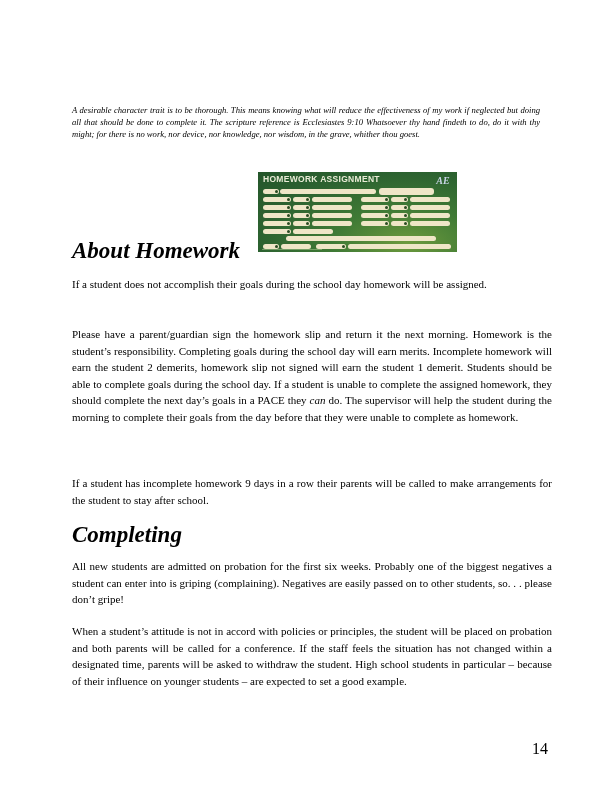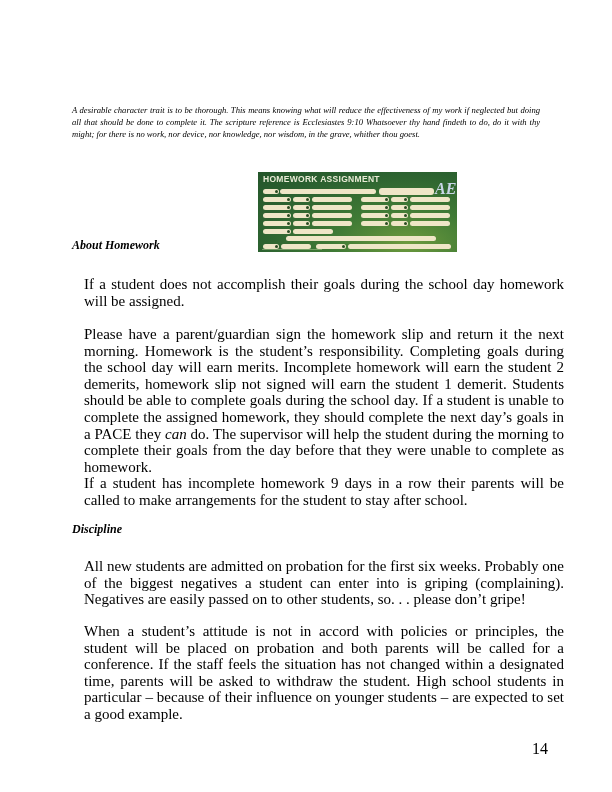--- a/index.html
+++ b/index.html
@@ -5,30 +5,30 @@
     html, body { margin: 0; padding: 0; background: #ffffff; }
     body { width: 612px; height: 792px; position: relative; overflow: hidden;
            font-family: "Liberation Serif", serif; color: #000; }
     .quote { position: absolute; left: 72px; top: 104px; width: 468px;
              font-size: 8.6px; line-height: 12px; font-style: italic; text-align: justify; font-family: Liberation Serif, serif; }
     .hw-image { position: absolute; left: 258px; top: 172px; width: 199px; height: 80px;
                 background: radial-gradient(ellipse at 75% 90%, #6d9a3d 0%, #3f7a35 35%, #2c6230 70%, #24552a 100%);
                 overflow: hidden; }
     .hw-title { position: absolute; left: 5px; top: 2px; font-family: "Liberation Sans", sans-serif;
                 font-weight: bold; font-size: 8.5px; letter-spacing: 0.3px; color: #e9ecd6; }
-    .hw-logo { position: absolute; right: 6px; top: 10px; width: 16px; height: 14px;
+    .hw-logo { position: absolute; right: 6px; top: 2px; width: 16px; height: 14px;
                font-family: "Liberation Serif", serif; font-style: italic; font-weight: bold;
-               font-size: 16px; color: #c9d6e8; text-align: center; line-height: 14px; }
+               font-size: 10px; color: #c9d6e8; text-align: center; line-height: 14px; }
     .pill { position: absolute; height: 5px; border-radius: 3px; background: #efe6c7; }
     .lbl { position: absolute; height: 5px; border-radius: 3px; background: #efe6c7; }
     .lbl::after { content: ""; position: absolute; right: 1px; top: 1px; width: 3px; height: 3px;
                   border-radius: 50%; background: #2a4b22; }
     .hw-copy { position: absolute; left: 4px; bottom: 2px; width: 60px; height: 1px; background: #9fbf88; opacity: 0.6; }
-    .h2 { position: absolute; left: 72px; font-size: 12px; font-weight: bold; font-style: italic; }
-    .para { position: absolute; left: 84px; width: 480px; font-size: 15px; line-height: 16.6px; text-align: justify; }
+    .h2 { position: absolute; left: 72px; font-size: 23px; font-weight: bold; font-style: italic; }
+    .para { position: absolute; left: 72px; width: 480px; font-size: 11px; line-height: 16.6px; text-align: justify; }
     .page-num { position: absolute; left: 532px; top: 740px; font-size: 16px; }
   </style>
 </head>
 <body>
 
 <div class="quote">A desirable character trait is to be thorough. This means knowing what will reduce the effectiveness of my work if neglected but doing all that should be done to complete it. The scripture reference is Ecclesiastes 9:10 Whatsoever thy hand findeth to do, do it  with thy might; for there is no work, nor device, nor knowledge, nor wisdom, in the grave, whither thou goest.</div>
 
 <div class="hw-image">
   <div class="hw-title">HOMEWORK ASSIGNMENT</div>
   <div class="hw-logo">AE</div>
@@ -75,19 +75,19 @@
 </div>
 
 <div class="h2" style="top:238px;">About Homework</div>
 
 <div class="para" style="top:276px;">If a student does not accomplish their goals during the school day homework will be assigned.</div>
 
 <div class="para" style="top:326px;"><span>Please have a parent/guardian sign the homework slip and return it the next morning. Homework is the student’s responsibility. Completing goals during the school day will earn merits. Incomplete homework will earn the student 2 demerits, homework slip not signed will earn the student 1 demerit. Students should be able to complete goals during the school day. If a student is unable to complete the assigned homework, they should complete the next day’s goals in a PACE they </span><i>can</i><span> do. The supervisor will help the student during the morning to complete their goals from the day before that they were unable to complete as homework.</span></div>
 
 <div class="para" style="top:475px;">If a student has incomplete homework 9 days in a row their parents will be called to make arrangements for the student to stay after school.</div>
 
-<div class="h2" style="top:522px;">Discipline</div>
+<div class="h2" style="top:522px;">Completing</div>
 
 <div class="para" style="top:558px;">All new students are admitted on probation for the first six weeks. Probably one of the biggest negatives a student can enter into is griping (complaining). Negatives are easily passed on to other students, so. . . please don’t gripe!</div>
 
 <div class="para" style="top:623px;">When a student’s attitude is not in accord with policies or principles, the student will be placed on probation and both parents will be called for a conference. If the staff feels the situation has not changed within a designated time, parents will be asked to withdraw the student. High school students in particular – because of their influence on younger students – are expected to set a good example.</div>
 
 <div class="page-num">14</div>
 
 </body></html>

